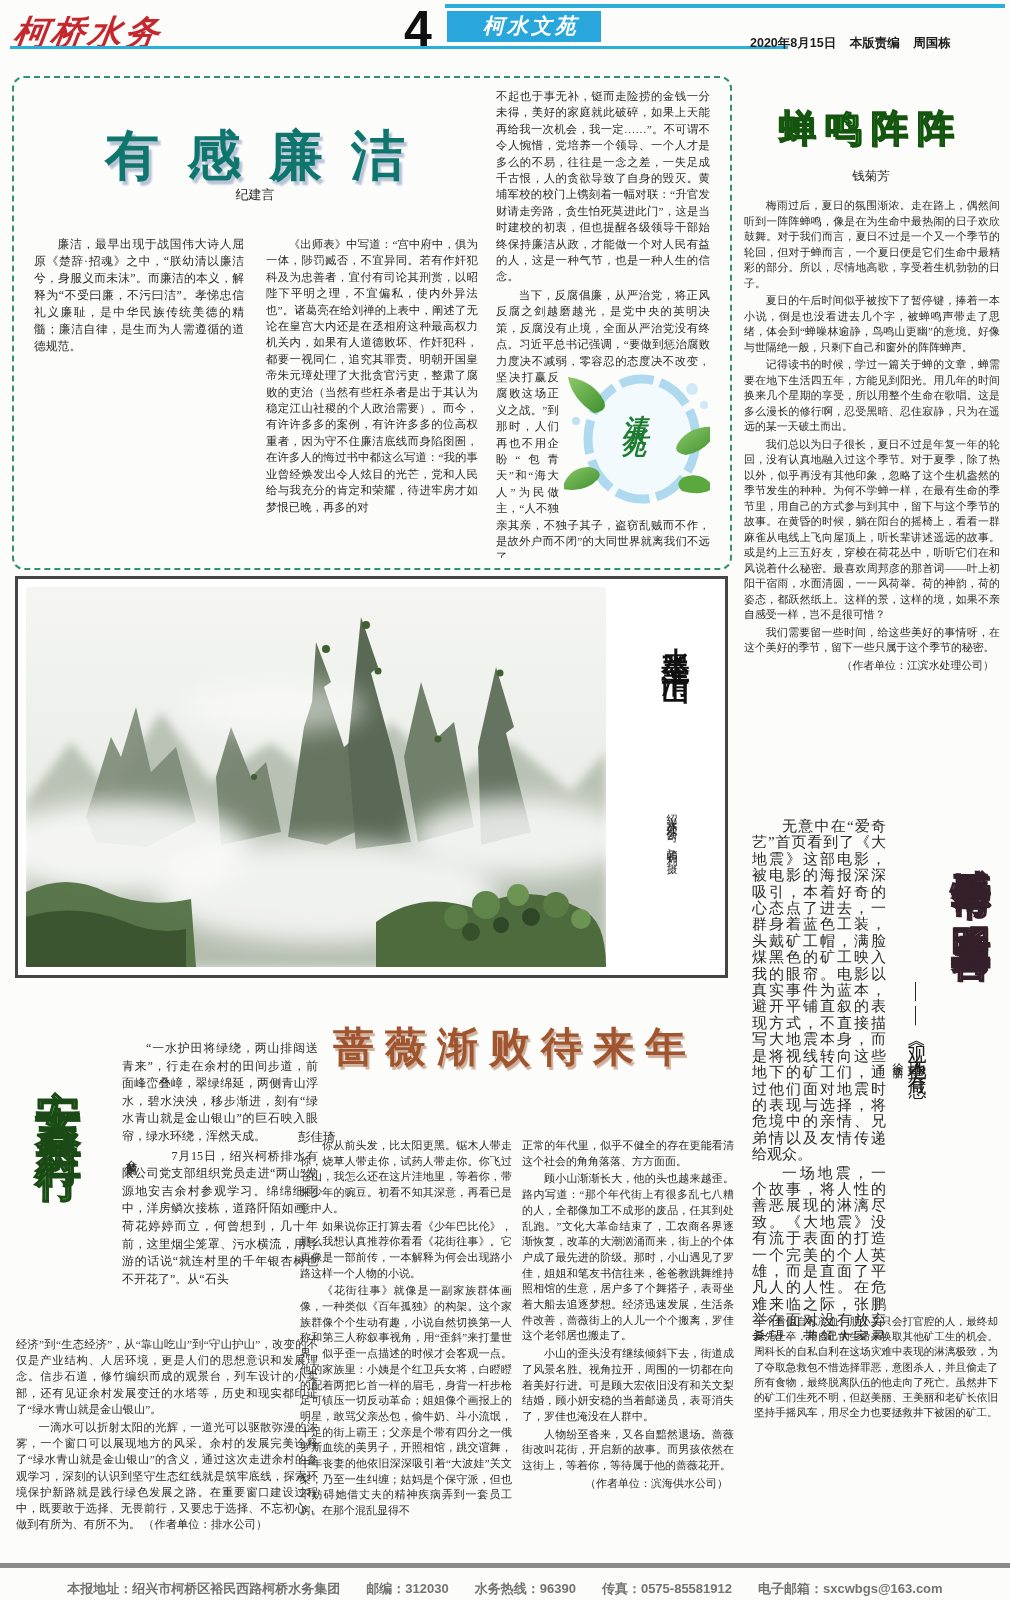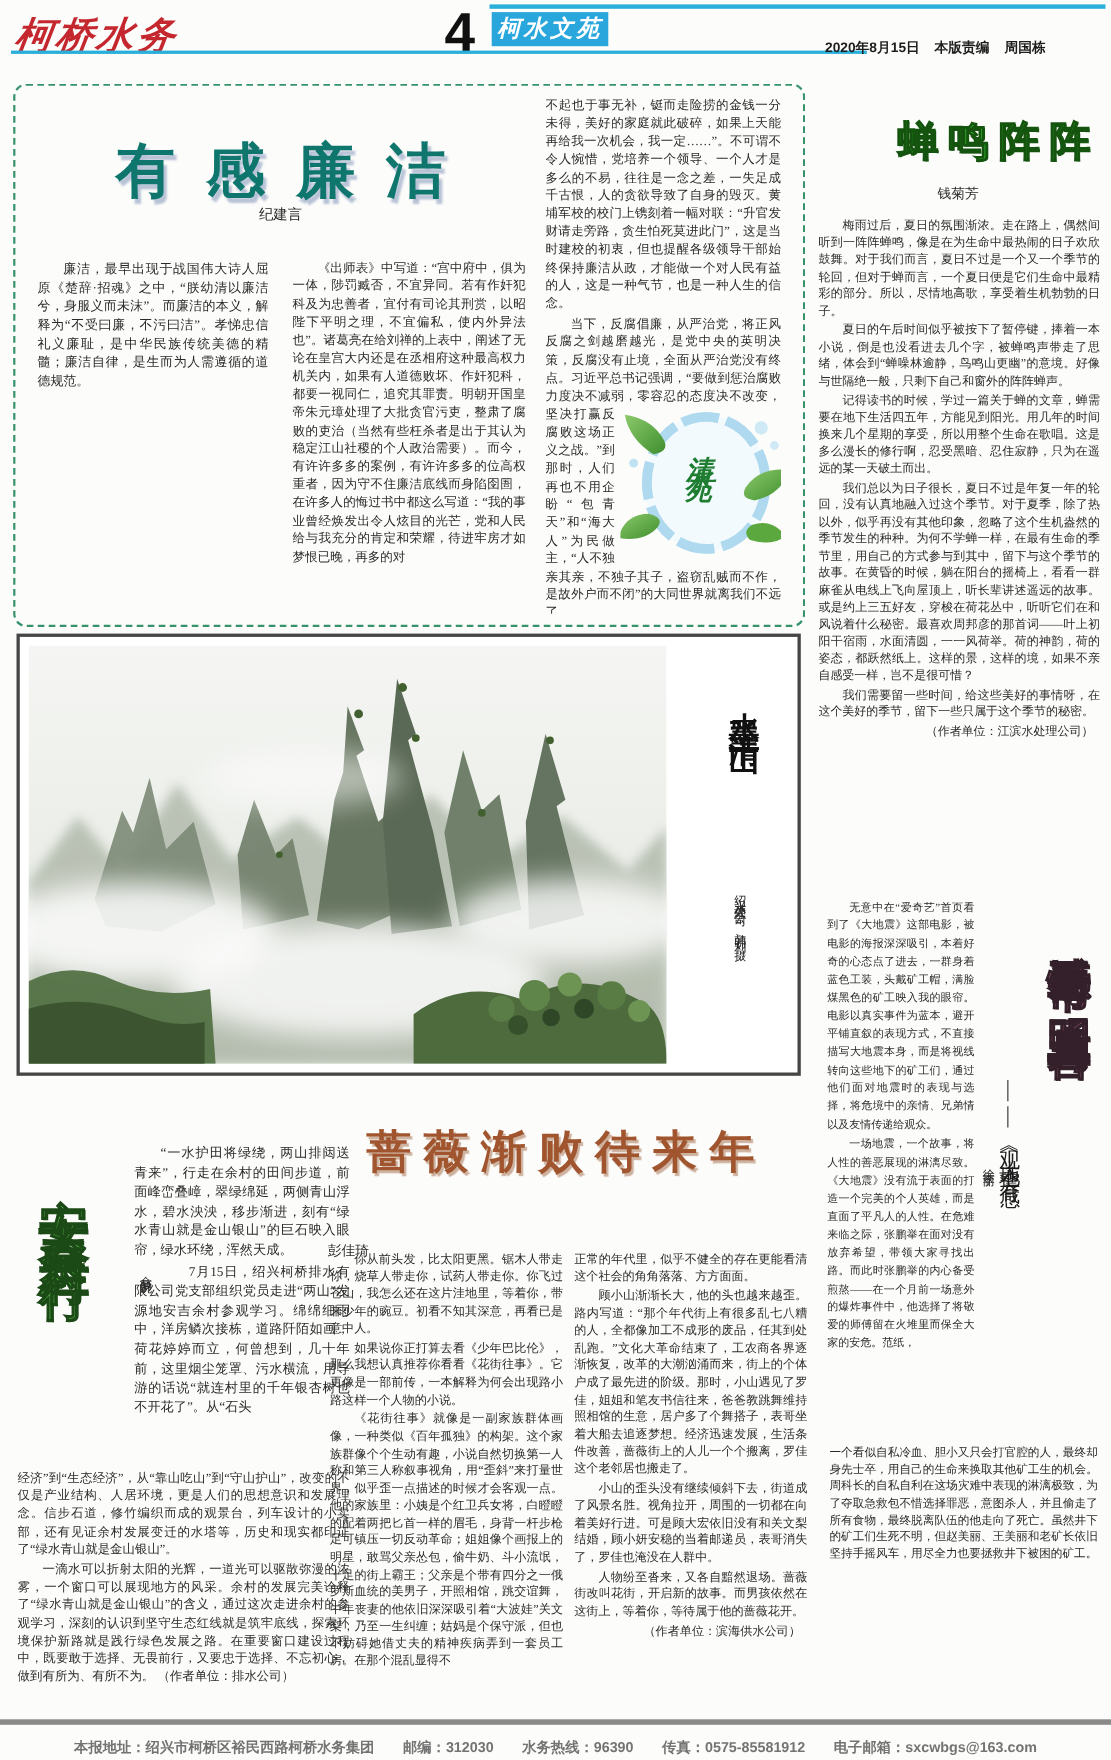--- a/index.html
+++ b/index.html
@@ -5,54 +5,54 @@
   html,body{margin:0;padding:0;background:#e9e9e6;}
   #page{position:relative;width:1010px;height:1600px;margin:0 auto;background:#fcfcfa;
         font-family:"Liberation Serif",serif;color:#2a2a2a;overflow:hidden;}
   .abs{position:absolute;}
   .vtext{writing-mode:vertical-rl;}
   
   .masthead{left:14px;top:10px;font-size:34px;font-weight:bold;font-style:italic;
             color:#c4282e;letter-spacing:3px;transform:skewX(-8deg);}
   .rule{background:#29afd9;}
   .pageno{left:404px;top:0px;font-family:"Liberation Sans",sans-serif;font-size:50px;font-weight:bold;color:#101010;}
-  .sectionbox{left:447px;top:11px;width:106px;height:31px;background:#29a7dc;color:#fff;
-              font-style:italic;font-weight:bold;font-size:21px;text-align:center;line-height:31px;letter-spacing:3px;}
+  .sectionbox{left:447px;top:11px;width:118px;height:31px;background:#29a7dc;color:#fff;
+              font-style:italic;font-weight:bold;font-size:21px;text-align:left;line-height:31px;letter-spacing:3px;padding-left:36px;}
   .dateline{left:740px;top:35px;width:262px;text-align:left;font-family:"Liberation Sans",sans-serif;
             font-size:12.5px;font-weight:bold;color:#1d1d1d;}
   .dateline span{margin-left:10px;}
   
   .col{position:absolute;text-align:justify;overflow:hidden;}
   .para{margin:0 0 2px 0;}
   .ind{text-indent:2em;}
   .sig{text-align:right;padding-right:6px;}
   
   #lianjie-box{left:12px;top:76px;width:716px;height:490px;border:2px dashed #35926b;border-radius:12px;}
   .lj-title{left:6px;top:42px;width:470px;text-align:center;font-size:54px;font-weight:bold;color:#0f766e;
             letter-spacing:28px;text-indent:28px;text-shadow:3px 4px 2px #b7c2d6;}
   .lj-author{left:6px;top:108px;width:470px;text-align:center;font-size:13px;color:#222;}
   .lj-col{font-size:11.8px;line-height:17px;}
   
   .qsy-float{float:right;width:152px;height:138px;margin:2px -6px 0 5px;position:relative;text-indent:0;}
   .qsy-label{position:absolute;left:62px;top:24px;writing-mode:vertical-rl;font-size:24px;font-weight:bold;
              font-style:italic;color:#1f7d31;letter-spacing:9px;}
   
   .bubble-green{color:#2fae27;-webkit-text-stroke:1.3px #14540f;text-shadow:1px 1px 0 #14540f;}
-  .cm-title{left:742px;top:104px;width:258px;text-align:right;font-family:"Liberation Sans",sans-serif;
+  .cm-title{left:742px;top:104px;width:258px;text-align:center;font-family:"Liberation Sans",sans-serif;
             font-size:37px;font-weight:bold;letter-spacing:9px;}
   .cm-author{left:742px;top:168px;width:258px;text-align:center;font-size:12.5px;}
   #cm-body{left:744px;top:198px;width:256px;height:575px;font-size:10.9px;line-height:15.5px;}
   
   #photo-frame{left:15px;top:576px;width:713px;height:402px;border:3px solid #454545;background:#ffffff;box-sizing:border-box;}
   #photo-svg{position:absolute;left:8px;top:8px;width:580px;height:380px;}
   .photo-title{left:638px;top:46px;font-size:28px;font-weight:bold;letter-spacing:7px;color:#111;}
   .photo-credit{left:646px;top:226px;font-size:11px;letter-spacing:3px;color:#222;}
   
   #ganwu{left:748px;top:786px;width:256px;height:774px;}
-  .gw-colA{left:4px;top:32px;width:134px;height:522px;font-size:10px;line-height:16.4px;}
+  .gw-colA{left:4px;top:32px;width:134px;height:522px;font-size:15px;line-height:16.4px;}
   .gw-author{left:142px;top:268px;font-size:11px;letter-spacing:3px;color:#222;}
   .gw-subtitle{left:156px;top:196px;font-size:19px;letter-spacing:5px;color:#1a1a1a;}
   .gw-title{left:196px;top:52px;font-family:"Liberation Sans",sans-serif;font-size:39px;font-weight:bold;
             letter-spacing:3px;color:#9d5f6b;-webkit-text-stroke:1.2px #33202a;text-shadow:1px 1px 0 #33202a;}
   .gw-wide{left:6px;top:528px;width:244px;height:240px;font-size:10.6px;line-height:15.2px;}
   
   .aj-title{left:28px;top:1054px;font-family:"Liberation Sans",sans-serif;font-size:45px;font-weight:bold;
             letter-spacing:17px;color:#55b148;-webkit-text-stroke:1.4px #1c4a16;text-shadow:1px 1px 0 #1c4a16;}
   .aj-narrow{left:122px;top:1040px;width:196px;height:294px;font-size:12px;line-height:17.6px;}
   .aj-wide{left:16px;top:1336px;width:302px;height:226px;font-size:11.3px;line-height:16.2px;}

